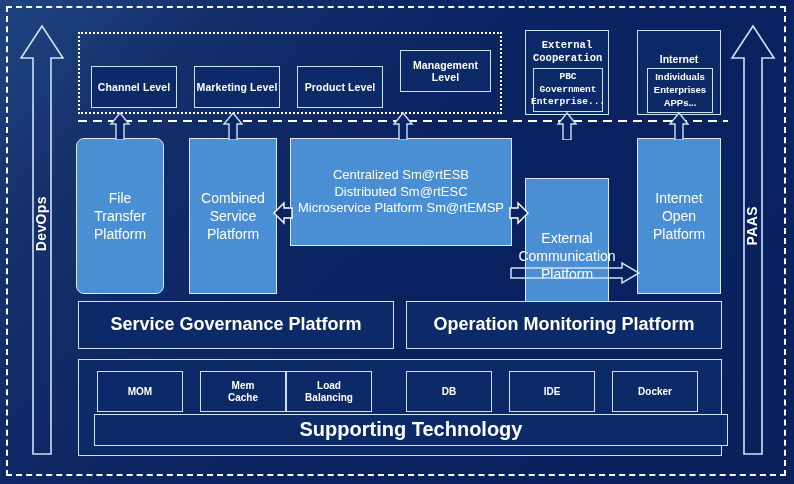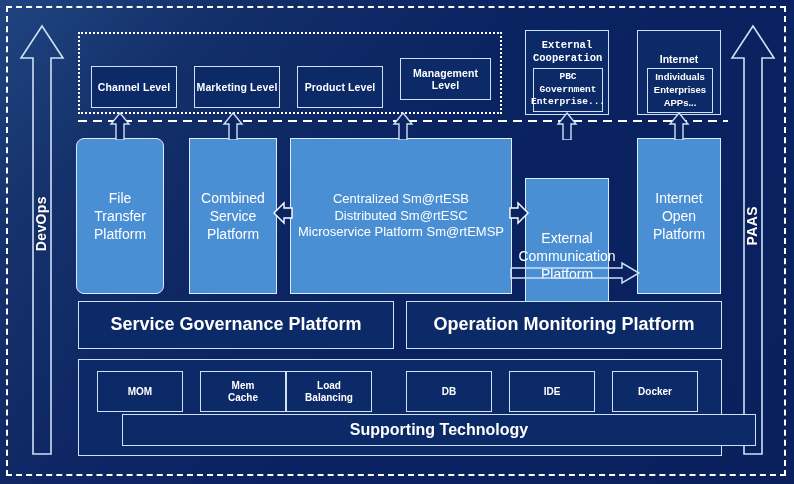--- a/index.html
+++ b/index.html
@@ -75,21 +75,21 @@
   }
 
   
   .t-level   { font-size: 10.5px; font-weight: 700; letter-spacing: .1px; }
   .t-group   { font-size: 10.5px; font-weight: 700; }
   .t-groupsm { font-size:  9.5px; font-weight: 600; line-height: 1.35; }
   .t-plat    { font-size: 14px;   font-weight: 400; }
   .t-core    { font-size: 13px;   font-weight: 400; }
   .t-wide    { font-size: 18px;   font-weight: 600; }
   .t-supp    { font-size: 10px;   font-weight: 600; }
-  .t-bar     { font-size: 16px; font-weight: 700; margin-left: 28px; }
+  .t-bar     { font-size: 20px; font-weight: 700; }
 
   
   .side-arrow { position: absolute; z-index: 3; }
   .side-label {
     position: absolute;
     z-index: 4;
     font-size: 14px;
     font-weight: 700;
     color: #ffffff;
     writing-mode: vertical-rl;
@@ -124,21 +124,21 @@
   <svg class="conn" style="left:78px; top:118px; width:650px; height:6px;" viewBox="0 0 650 6">
     <line x1="0" y1="3" x2="650" y2="3" stroke="#ffffff" stroke-width="2" stroke-dasharray="9 6"></line>
   </svg>
 
   <div class="dark-box t-level" style="left:91px; top:66px; width:86px; height:42px;">Channel Level</div>
 
   <div class="dark-box t-level" style="left:194px; top:66px; width:86px; height:42px;">Marketing Level</div>
 
   <div class="dark-box t-level" style="left:297px; top:66px; width:86px; height:42px;">Product Level</div>
 
-  <div class="dark-box t-level" style="left:400px; top:58px; width:91px; height:42px;text-align:center;">Management Level</div>
+  <div class="dark-box t-level" style="left:400px; top:50px; width:91px; height:42px;text-align:center;">Management Level</div>
 
   <div class="dark-box" style="left:525px; top:30px; width:84px; height:85px; display:block; padding:4px; background:#0c2a68;font-family:Liberation Mono, monospace;">
     <div class="t-group" style="padding:4px 3px 3px; line-height:1.2;">External Cooperation</div>
     <div class="dark-box t-groupsm nowrap" style="position:absolute; left:7px; top:37px; width:70px; height:44px;">PBC Government
 Enterprise...</div>
   </div>
 
   <div class="dark-box" style="left:637px; top:30px; width:84px; height:85px; display:block; padding:16px; background:#0c2a68;">
     <div class="t-group" style="padding:6px 3px 3px; line-height:1.2;">Internet Users</div>
     <div class="dark-box t-groupsm nowrap" style="position:absolute; left:9px; top:37px; width:66px; height:45px;">Individuals
@@ -163,21 +163,21 @@
   </svg>
 
   <div class="blue-box t-plat nowrap" style="left:76px; top:138px; width:88px; height:156px;border-radius:8px;">File
 Transfer
 Platform</div>
 
   <div class="blue-box t-plat nowrap" style="left:189px; top:138px; width:88px; height:156px;">Combined
 Service
 Platform</div>
 
-  <div class="blue-box t-core nowrap" style="left:290px; top:138px; width:222px; height:156px;">Centralized Sm@rtESB
+  <div class="blue-box t-core nowrap" style="left:290px; top:138px; width:222px; height:108px;">Centralized Sm@rtESB
 Distributed Sm@rtESC
 Microservice Platform Sm@rtEMSP</div>
 
   <div class="blue-box t-plat nowrap" style="left:525px; top:138px; width:84px; height:156px;margin-top:40px;">External
 Communication
 Platform</div>
 
   <div class="blue-box t-plat nowrap" style="left:637px; top:138px; width:84px; height:156px;">Internet
 Open
 Platform</div>

